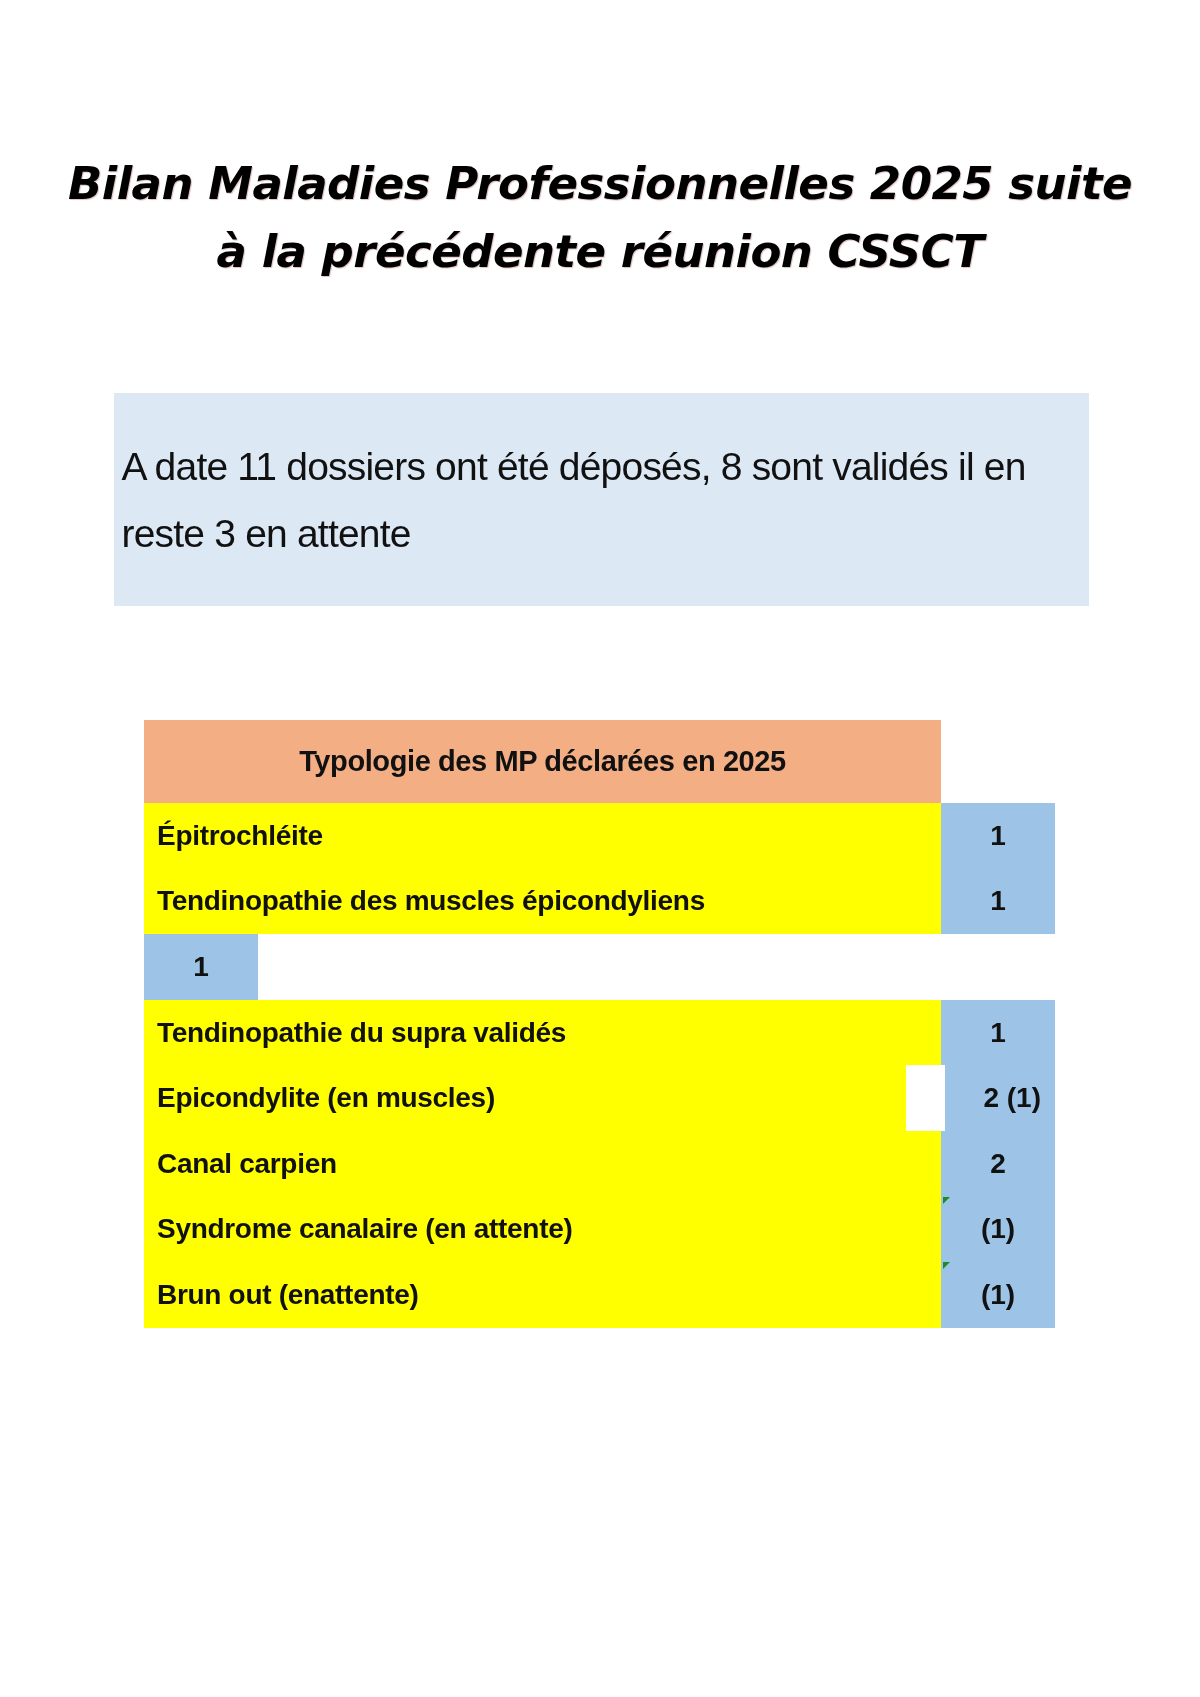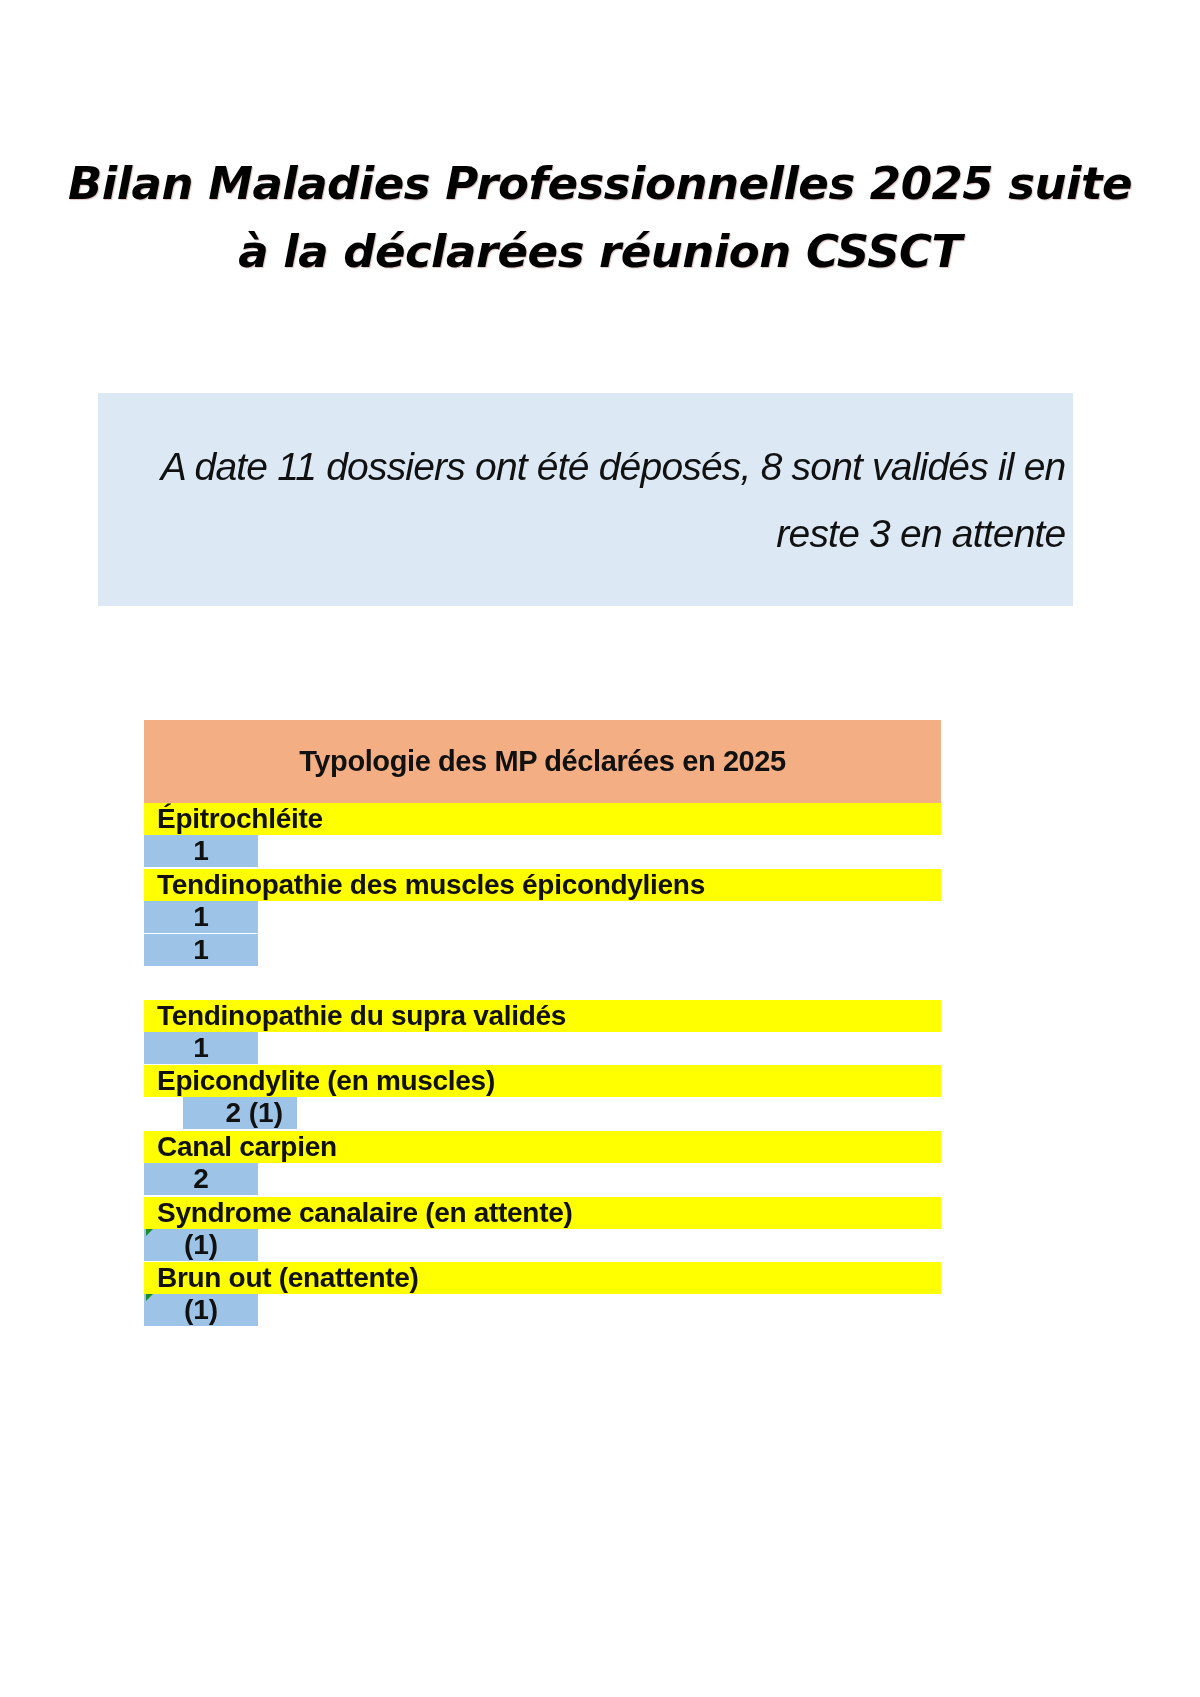--- a/index.html
+++ b/index.html
@@ -25,30 +25,29 @@
       font-style: italic;
       font-size: 45px;
       line-height: 68px;
       letter-spacing: -0.5px;
       font-family: "DejaVu Sans", sans-serif;
       text-shadow: 1px 1px 1px rgba(120,0,0,0.25);
     }
     .title span { display: block; }
     .summary-box {
       position: absolute;
-      left: 98px;
+      left: 114px;
       top: 393px;
       width: 975px;
       height: 213px;
       background: #dce9f5;
       display: flex;
       align-items: center;
       justify-content: center;
-      text-align: right;
-      font-style: italic;
+      text-align: left;
     }
     .summary-text {
       font-family: "Liberation Sans", sans-serif;
       font-size: 39px;
       line-height: 67px;
       color: #111111;
       width: 960px;
       letter-spacing: -0.8px;
     }
     .table {
@@ -69,21 +68,20 @@
       color: #111111;
       letter-spacing: -0.4px;
     }
     .table-body {
       position: relative;
       width: 911px;
     }
     .row {
       display: flex;
       height: 65.6px;
-      flex-direction: column;
     }
     .cell-label {
       width: 797px;
       background: #ffff00;
       display: flex;
       align-items: center;
       padding-left: 13px;
       box-sizing: border-box;
       font-weight: bold;
       font-size: 28px;
@@ -115,21 +113,21 @@
       height: 0;
       border-top: 7px solid #1a8c2a;
       border-right: 7px solid transparent;
     }
   </style>
 </head>
 <body>
 
 <div class="title">
   <span>Bilan Maladies Professionnelles 2025 suite</span>
-  <span>à la déclarées réunion CSSCT</span>
+  <span>à la précédente réunion CSSCT</span>
 </div>
 
 <div class="summary-box">
   <div class="summary-text">A date 11 dossiers ont été déposés, 8  sont validés il en reste 3 en attente</div>
 </div>
 
 <div class="table">
   <div class="table-header">Typologie des MP déclarées en 2025</div>
   <div class="table-body">
     <div class="row">

